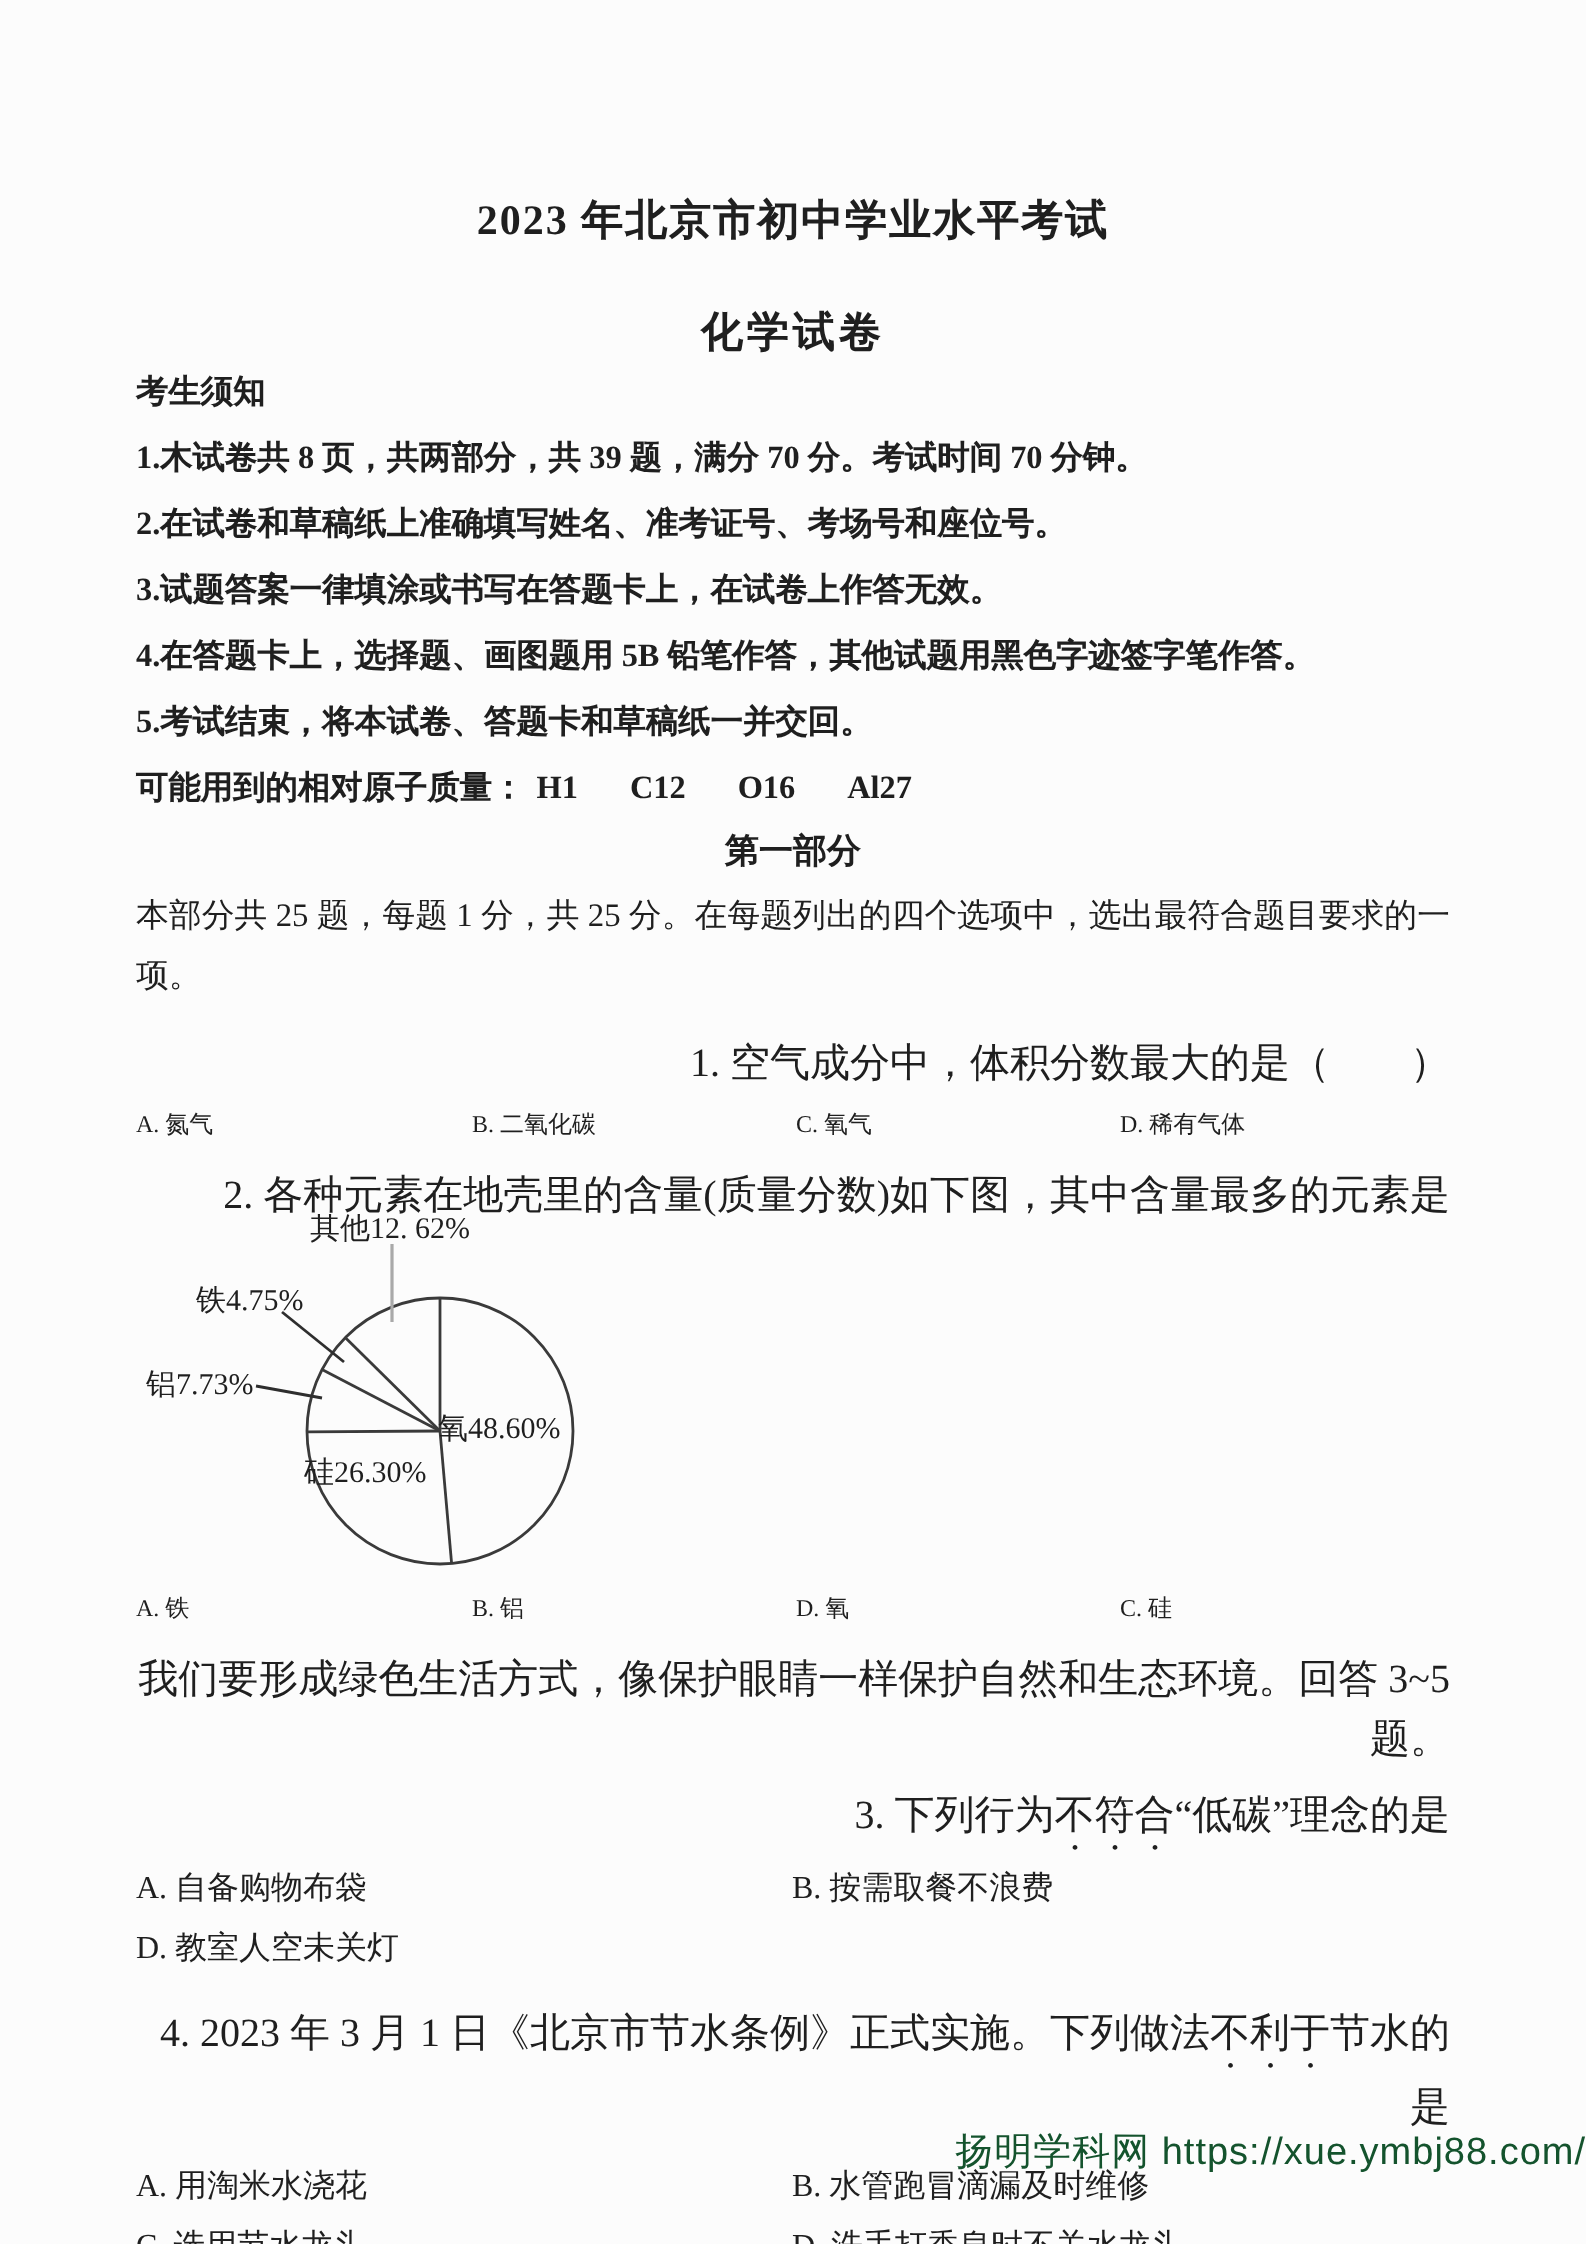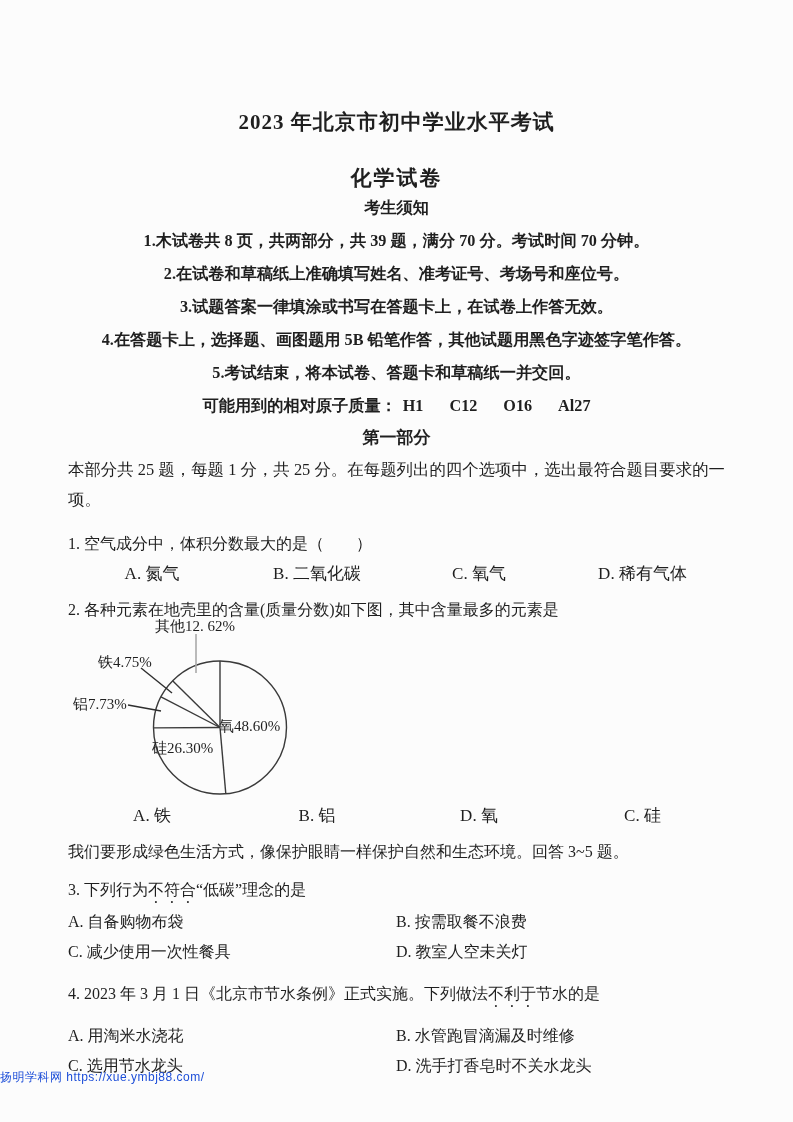--- a/index.html
+++ b/index.html
@@ -2,21 +2,21 @@
 <html lang="zh"><head>
 <meta charset="utf-8">
 <style>
   html,body { margin:0; padding:0; background:#ffffff; }
   .page {
     position:relative;
     width:793px; height:1122px;
     margin:0 auto;
     background:#fcfcfc;
     box-sizing:border-box;
-    padding:12px 68px;
+    padding:0 68px;
     color:#1f1f1f;
     font-family:"Liberation Serif","DejaVu Serif",serif;
     font-size:16px;
     overflow:hidden;
   }
   .title {
     margin:0; padding-top:96px;
     font-size:21px; font-weight:bold;
     text-align:center; line-height:28px;
     letter-spacing:1px;
@@ -25,59 +25,59 @@
     margin:28px 0 0;
     font-size:21px; font-weight:bold;
     text-align:center; line-height:28px;
     letter-spacing:2px;
   }
   .notice-heading {
     margin:12px 0 0;
     font-size:16.5px; font-weight:bold;
     line-height:30px;
   }
-  .notice p { margin:0; line-height:33px; font-weight:bold; font-size:16.2px;text-align:center; }
+  .notice p { margin:0; line-height:33px; font-weight:bold; font-size:16.2px; }
   .atomic { margin:0; line-height:27px; font-weight:bold; font-size:16.2px; }
   .atomic .am { margin-left:26px; }
   .atomic .am.first { margin-left:6px; }
   .section-heading {
     margin:0; text-align:center;
     font-weight:bold; font-size:17px; line-height:30px;
   }
   .section-intro {
     margin:2px 0 0; font-weight:normal;
     font-size:16.4px; line-height:30px; text-align:justify;
   }
-  .qtext { margin:0; line-height:30px; font-size:16px; }
+  .qtext { margin:0; line-height:30px; font-size:20px;text-align:right; }
   .mt2{margin-top:2px;} .mt6{margin-top:6px;} .mt8{margin-top:8px;}
   .mt10{margin-top:10px;} .mt12{margin-top:12px;} .mt14{margin-top:14px;}
   .opts4 {
     display:grid; grid-template-columns:168px 162px 162px 1fr;
-    line-height:30px; font-size:17px;text-align:center;
+    line-height:30px; font-size:12px;
   }
   .opts2 {
     display:grid; grid-template-columns:328px 1fr;
     line-height:30px; font-size:16px;
   }
   .emph {
     text-emphasis:filled dot #1f1f1f;
     -webkit-text-emphasis:filled dot #1f1f1f;
     text-emphasis-position:under left;
     -webkit-text-emphasis-position:under;
   }
   .chart-wrap { margin-top:-6px; margin-left:-8px; height:180px; }
   .chart-wrap svg text {
     font-family:"Liberation Serif","DejaVu Serif",serif;
     font-size:15px; fill:#1f1f1f;
   }
   .footer {
     position:absolute; left:0; right:0; top:1066px;
-    text-align:left;
+    text-align:right;
     font-family:"Liberation Sans","DejaVu Sans",sans-serif;
-    font-size:12px; color:#1d4ed8; line-height:22px;
+    font-size:19px; color:#14532d; line-height:22px;
     letter-spacing:0.5px;
   }
 </style>
 </head>
 <body>
 
 <div class="page">
 
   <h1 class="title">2023 年北京市初中学业水平考试</h1>
   <h2 class="subtitle">化学试卷</h2>
@@ -132,21 +132,20 @@
     <span>D. 氧</span>
     <span>C. 硅</span>
   </div>
 
   <p class="qtext mt6">我们要形成绿色生活方式，像保护眼睛一样保护自然和生态环境。回答 3~5 题。</p>
 
   <p class="qtext mt8"><span>3. 下列行为</span><span class="emph">不符合</span><span>“低碳”理念的是</span></p>
   <div class="opts2">
     <span>A. 自备购物布袋</span>
     <span>B. 按需取餐不浪费</span>
-    <span>C. 减少使用一次性餐具</span>
     <span>D. 教室人空未关灯</span>
   </div>
 
   <p class="qtext mt12"><span>4. 2023 年 3 月 1 日《北京市节水条例》正式实施。下列做法</span><span class="emph">不利于</span><span>节水的是</span></p>
   <div class="opts2 mt10">
     <span>A. 用淘米水浇花</span>
     <span>B. 水管跑冒滴漏及时维修</span>
     <span>C. 选用节水龙头</span>
     <span>D. 洗手打香皂时不关水龙头</span>
   </div>

